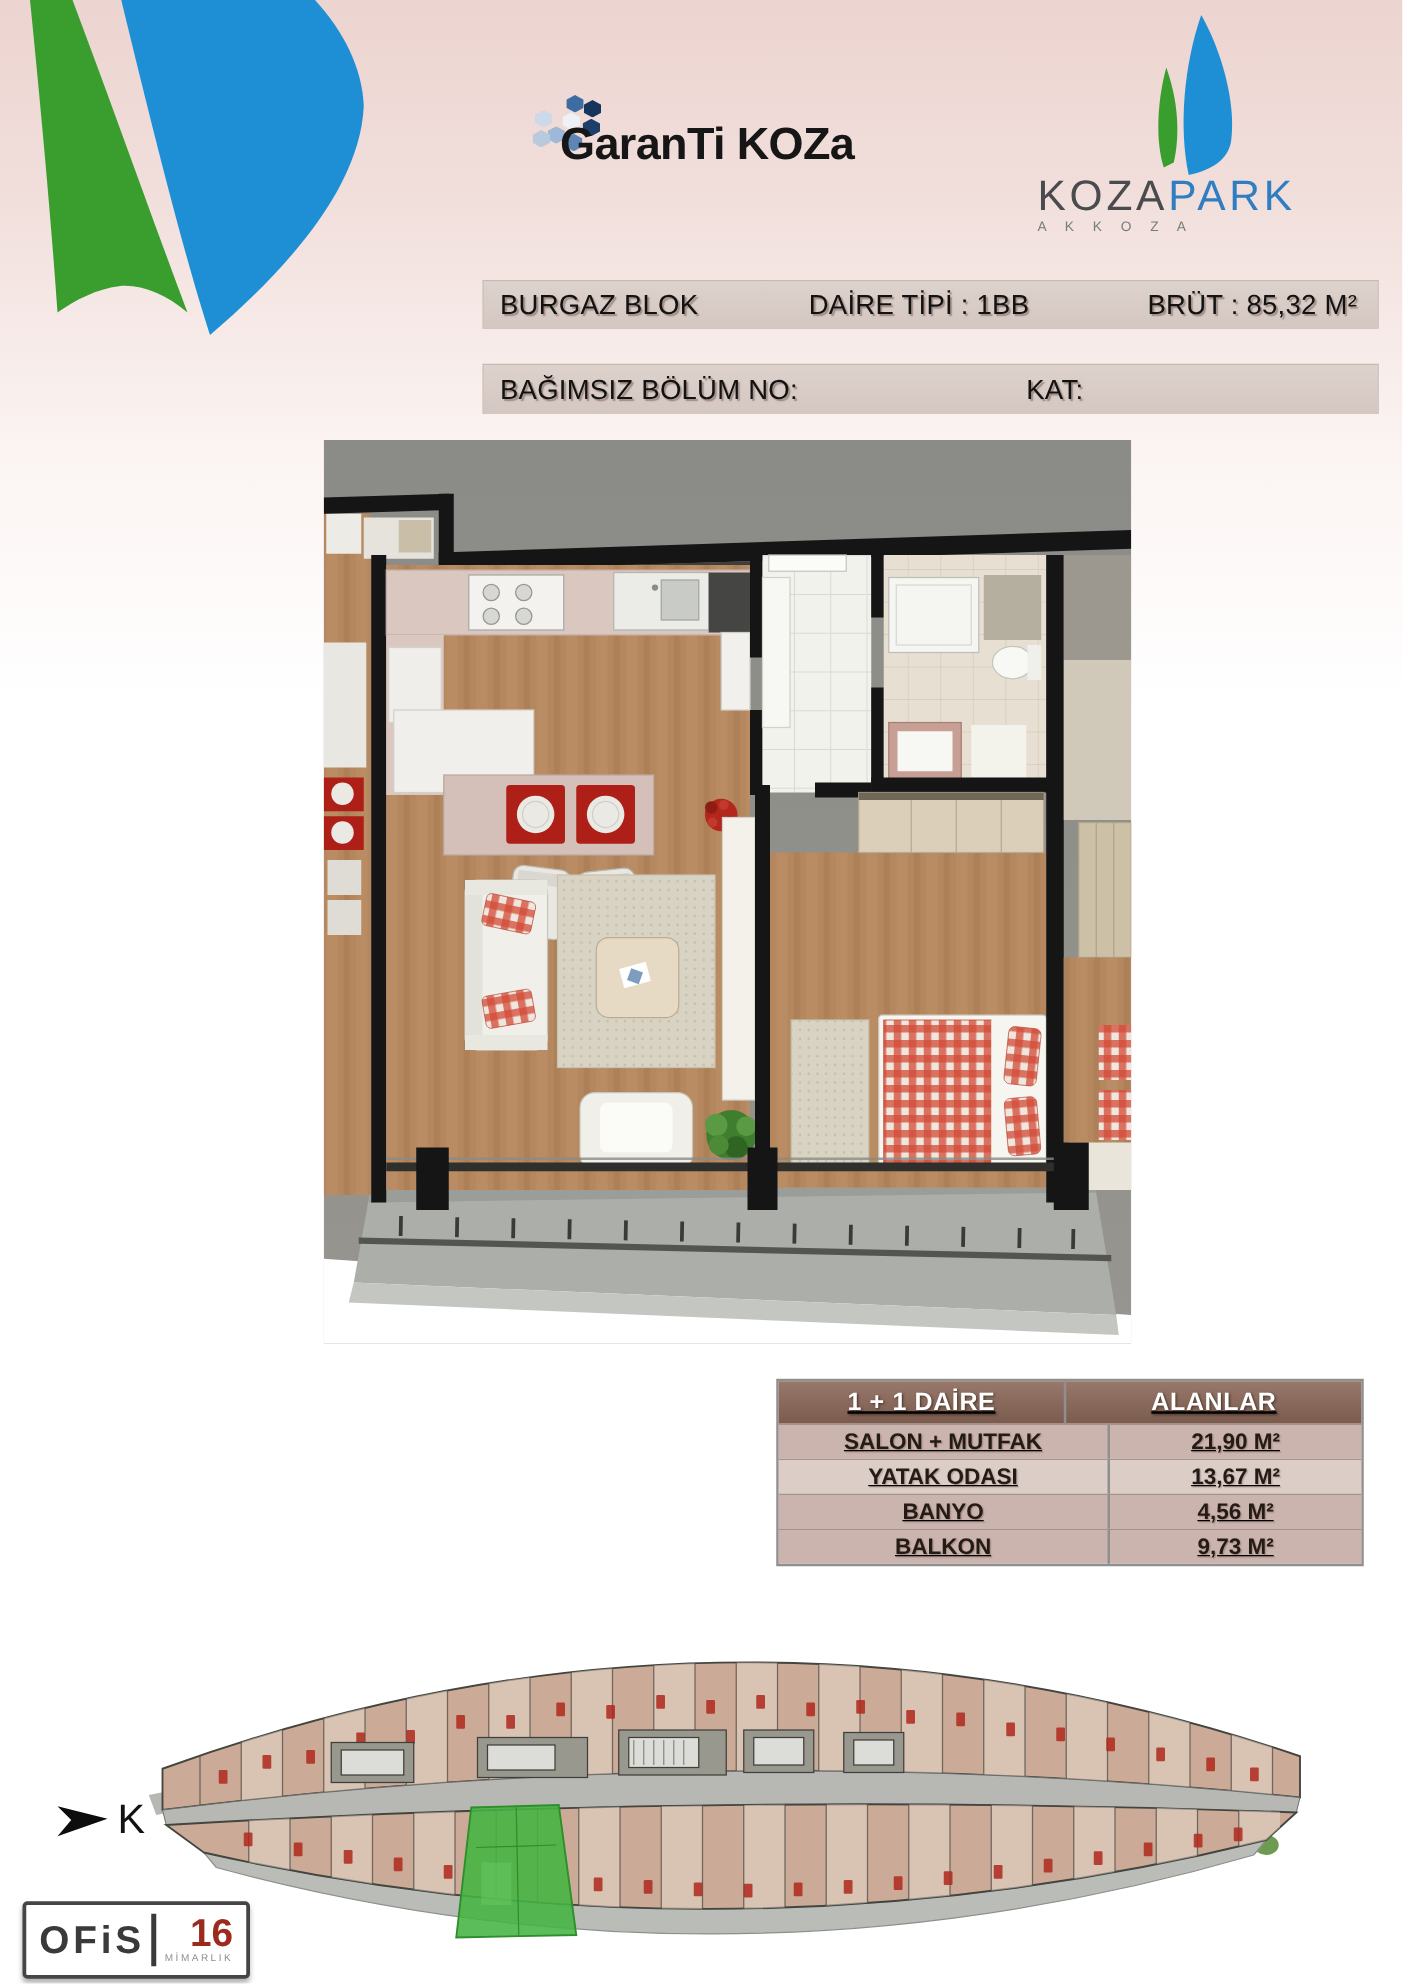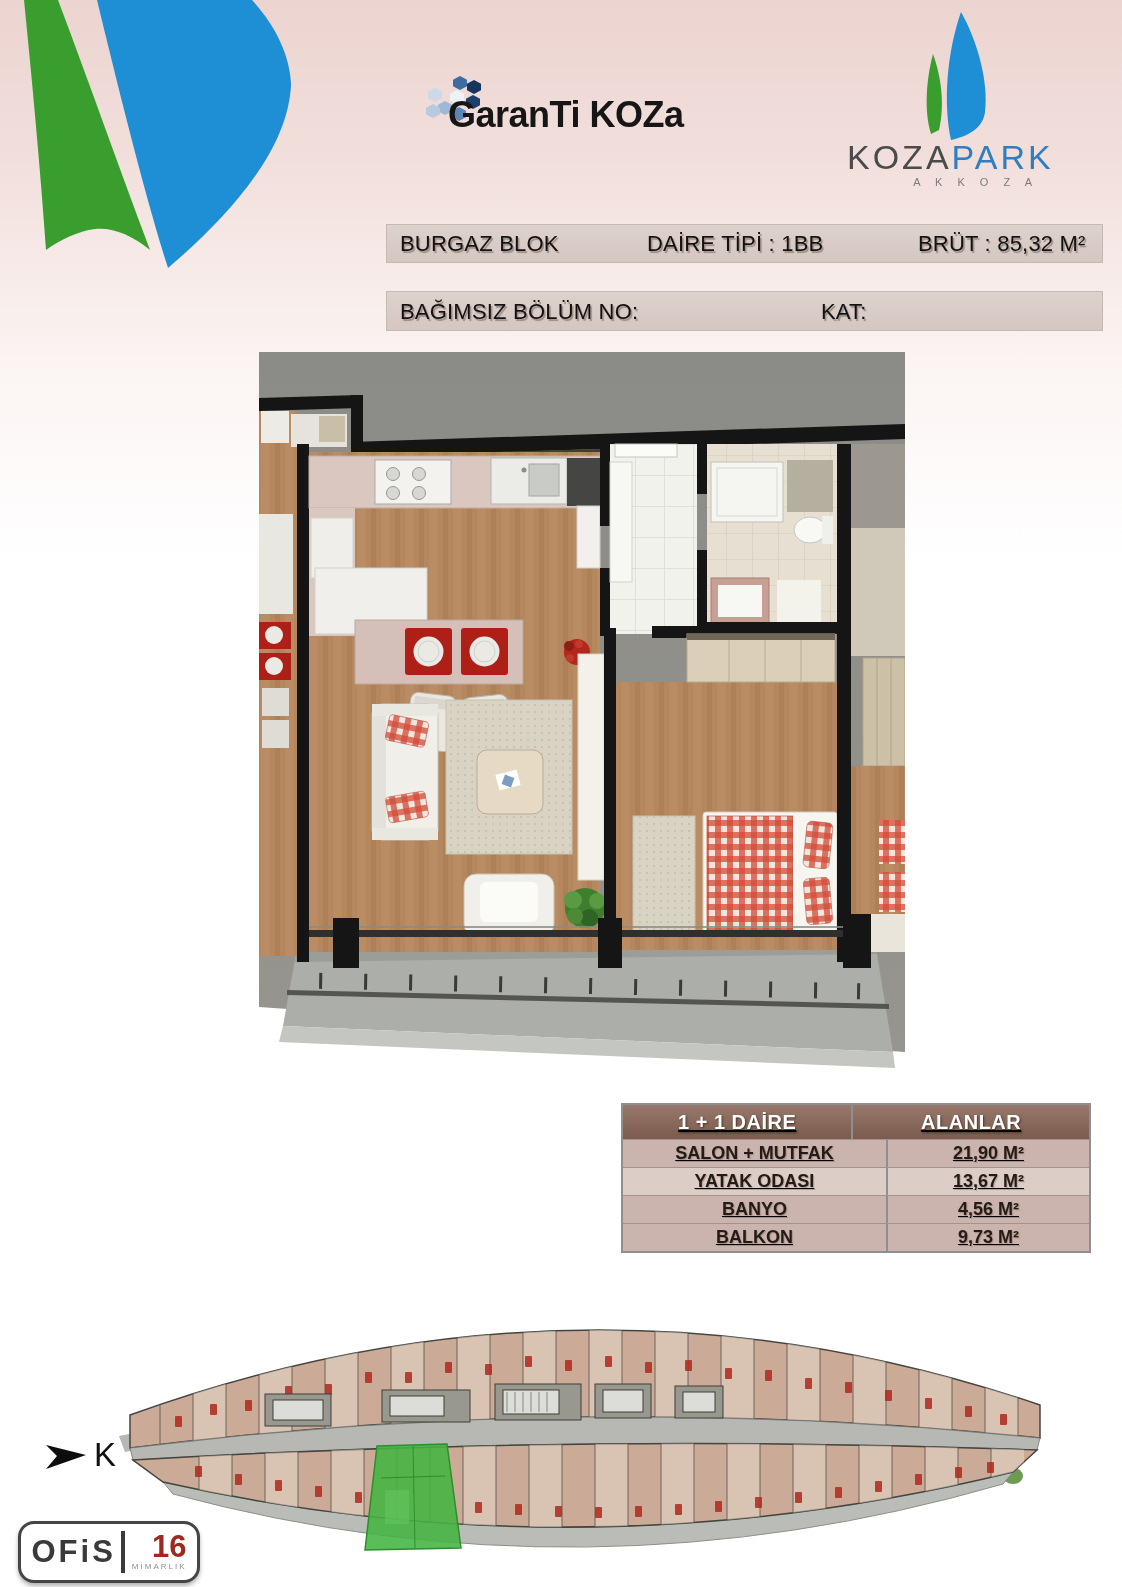--- a/index.html
+++ b/index.html
@@ -17,23 +17,23 @@
 
   
   .gk-text{position:absolute;left:448px;top:94px;font-size:36px;font-weight:bold;color:#161616;
            letter-spacing:-.5px;white-space:nowrap;}
   .hexbox{position:absolute;left:426px;top:74px;width:62px;height:48px;}
   .hex{position:absolute;width:14px;height:14px;
        clip-path:polygon(50% 0%,100% 27%,100% 73%,50% 100%,0% 73%,0% 27%);}
 
   
   .kp-main{position:absolute;left:830px;top:138px;width:212px;font-size:34px;font-weight:400;
-           letter-spacing:3px;color:#4a4b4d;white-space:nowrap;margin-left:17px;}
+           letter-spacing:3px;color:#4a4b4d;white-space:nowrap;}
   .kp-park{color:#2f7ec2;}
-  .kp-sub{position:absolute;left:830px;top:176px;width:208px;text-align:right;font-size:11px;
+  .kp-sub{position:absolute;left:830px;top:176px;width:208px;font-size:11px;
           letter-spacing:6px;color:#7b7b7d;}
 
   
   .atable{position:absolute;left:621px;top:1103px;width:470px;border:2px solid #8f8f8f;box-sizing:border-box;text-decoration:underline;}
   .trow{display:flex;height:27px;}
   .trow.head{height:34px;background:linear-gradient(180deg,#97786b,#7a5b4e);}
   .tcell{display:flex;align-items:center;justify-content:center;box-sizing:border-box;}
   .tcell.c1{width:49%;}
   .tcell.c2{width:51%;border-left:2px solid #8f8f8f;}
   .trow.head .tcell{font-size:20px;font-weight:bold;color:#ffffff;letter-spacing:.5px;
@@ -42,21 +42,21 @@
   .trow.body .tcell{font-size:18px;font-weight:bold;color:#241b16;
                     text-shadow:1px 1px 1px rgba(100,70,60,.35);margin-left:34px;}
   .rowA{background:#cab4ad;}
   .rowB{background:#dccdc7;}
 
   
   .north-k{position:absolute;left:94px;top:1436px;font-size:33px;color:#121212;font-weight:400;}
 
   
   .ofis{position:absolute;left:18px;top:1521px;width:182px;height:62px;background:#ffffff;
-        border:3px solid #454547;border-radius:16px;box-sizing:border-box;
+        border:3px solid #454547;border-radius:4px;box-sizing:border-box;
         display:flex;align-items:center;justify-content:center;
         box-shadow:0 3px 4px rgba(0,0,0,.3);}
   .ofis-name{font-size:31px;font-weight:bold;letter-spacing:3px;color:#3a3a3c;}
   .ofis-bar{width:4px;height:42px;background:#3a3a3c;margin:0 7px 0 5px;}
   .ofis-right{display:flex;flex-direction:column;align-items:flex-end;line-height:.9;}
   .ofis-num{font-size:31px;font-weight:bold;color:#9c2b1e;}
   .ofis-sub{font-size:8px;letter-spacing:2px;color:#8f8f91;margin-top:2px;}
 </style>
 </head>
 <body>

